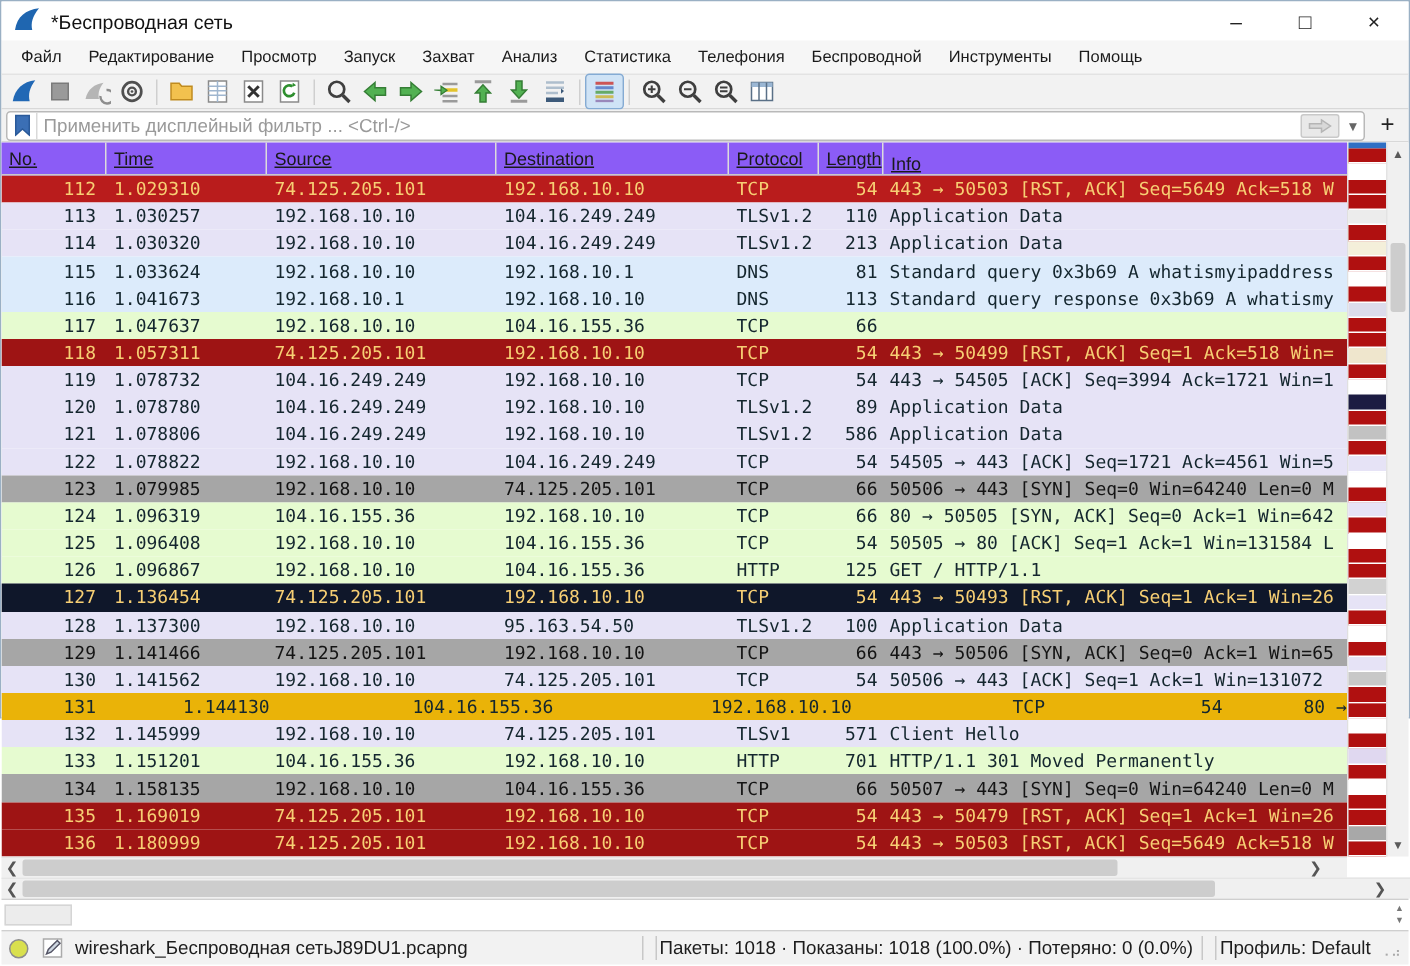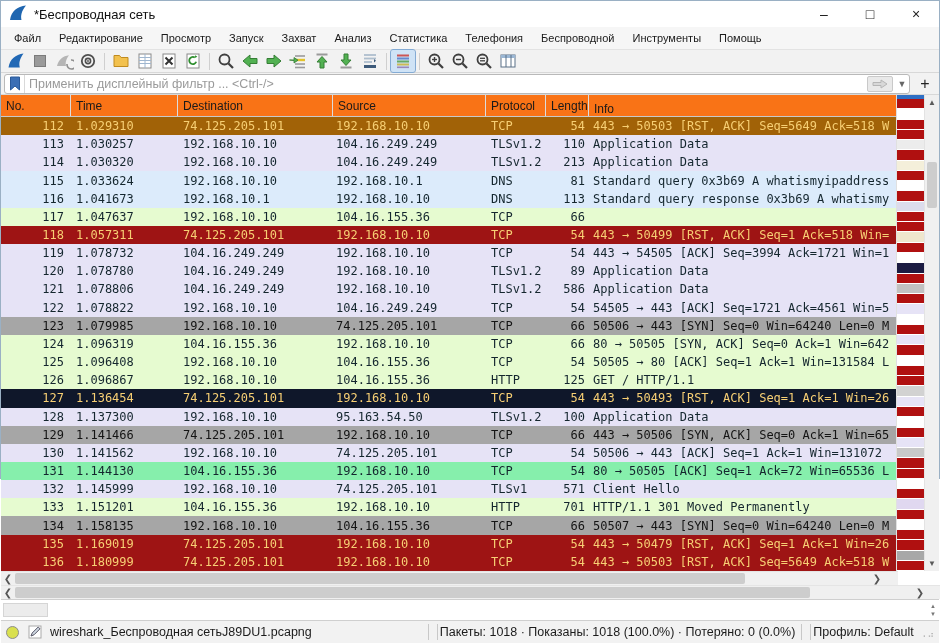--- a/index.html
+++ b/index.html
@@ -29,21 +29,21 @@
   .fbookmark { width:20px; display:flex; justify-content:center; align-items:center; border-right:1px solid #d9d9d9; height:100%; }
   .filterinput { flex:1; border:none; outline:none; font-size:12.5px; color:#333; padding:0 4px; background:transparent; font-family:"Liberation Sans",sans-serif; }
   .filterinput::placeholder { color:#9a9a9a; }
   .fapply { width:26px; height:16px; background:#e9e9e9; border:1px solid #c9c9c9; border-radius:2px; display:flex; align-items:center; justify-content:center; margin-right:2px; }
   .fcaret { width:14px; display:flex; align-items:center; justify-content:center; color:#666; font-size:9px; }
   .fplus { width:22px; height:20px; display:flex; align-items:center; justify-content:center; font-size:16px; color:#222; margin-left:4px; }
 
   
   .plist { flex:0 0 auto; height:476px; display:flex; background:#fff; position:relative; }
   .pmain { width:897px; display:flex; flex-direction:column; }
-  .phead { height:22px; display:flex; background:#f97316; border-bottom:1px solid #c9c9c9; font-size:12px; color:#1a1a1a; flex:0 0 auto; }
+  .phead { height:22px; display:flex; background:#8b5cf6; border-bottom:1px solid #c9c9c9; font-size:12px; color:#1a1a1a; flex:0 0 auto;text-decoration:underline; }
   .phc { display:flex; align-items:center; padding-left:5px; border-right:1px solid #dcdcdc; overflow:hidden; white-space:nowrap; }
   .prows { flex:1; overflow:hidden; font-family:"DejaVu Sans Mono", monospace; font-size:12px; }
   .prow { height:18.16px; display:flex; align-items:center; white-space:nowrap; overflow:hidden; }
   .pc { overflow:hidden; white-space:nowrap; flex:0 0 auto; }
   .c-no   { width:70px;  text-align:right; padding-right:7px; }
   .c-time { width:107px; padding-left:5px; }
   .c-src  { width:153px; padding-left:5px; }
   .c-dst  { width:155px; padding-left:5px; }
   .c-pro  { width:60px;  padding-left:5px; }
   .c-len  { width:43px;  text-align:right; padding-right:4px; }
@@ -269,28 +269,28 @@
       <span class="fcaret">▼</span>
     </div>
     <span class="fplus">+</span>
   </div>
 
   <div class="plist">
     <div class="pmain">
       <div class="phead" id="phead">
           <div class="phc" style="width: 70px; flex: 0 0 auto;">No.</div>
           <div class="phc" style="width: 107px; flex: 0 0 auto;">Time</div>
+          <div class="phc" style="width: 153px; flex: 0 0 auto;">Source</div>
           <div class="phc" style="width: 155px; flex: 0 0 auto;">Destination</div>
-          <div class="phc" style="width: 153px; flex: 0 0 auto;">Source</div>
           <div class="phc" style="width: 60px; flex: 0 0 auto;">Protocol</div>
           <div class="phc" style="width: 43px; flex: 0 0 auto;">Length</div>
           <div class="phc" style="flex: 1 1 auto; border-right: none; margin-top: 6px;">Info</div>
         </div>
       <div class="prows" id="prows">
-          <div class="prow" style="background: #a16207; color: rgb(247, 207, 116);">
+          <div class="prow" style="background: #b91c1c; color: rgb(247, 207, 116);">
             <div class="pc c-no">112</div>
             <div class="pc c-time">1.029310</div>
             <div class="pc c-src">74.125.205.101</div>
             <div class="pc c-dst">192.168.10.10</div>
             <div class="pc c-pro">TCP</div>
             <div class="pc c-len">54</div>
             <div class="pc c-info">443 → 50503 [RST, ACK] Seq=5649 Ack=518 W</div>
           </div>
           <div class="prow" style="background: rgb(230, 227, 246); color: rgb(20, 38, 46);">
             <div class="pc c-no">113</div>
@@ -446,21 +446,21 @@
           </div>
           <div class="prow" style="background: rgb(230, 227, 246); color: rgb(20, 38, 46);">
             <div class="pc c-no">130</div>
             <div class="pc c-time">1.141562</div>
             <div class="pc c-src">192.168.10.10</div>
             <div class="pc c-dst">74.125.205.101</div>
             <div class="pc c-pro">TCP</div>
             <div class="pc c-len">54</div>
             <div class="pc c-info">50506 → 443 [ACK] Seq=1 Ack=1 Win=131072</div>
           </div>
-          <div class="prow" style="background: #86efac; color: rgb(20, 38, 46);">
+          <div class="prow" style="background: #eab308; color: rgb(20, 38, 46); gap: 46px;">
             <div class="pc c-no">131</div>
             <div class="pc c-time">1.144130</div>
             <div class="pc c-src">104.16.155.36</div>
             <div class="pc c-dst">192.168.10.10</div>
             <div class="pc c-pro">TCP</div>
             <div class="pc c-len">54</div>
             <div class="pc c-info">80 → 50505 [ACK] Seq=1 Ack=72 Win=65536 L</div>
           </div>
           <div class="prow" style="background: rgb(230, 227, 246); color: rgb(20, 38, 46);">
             <div class="pc c-no">132</div>

